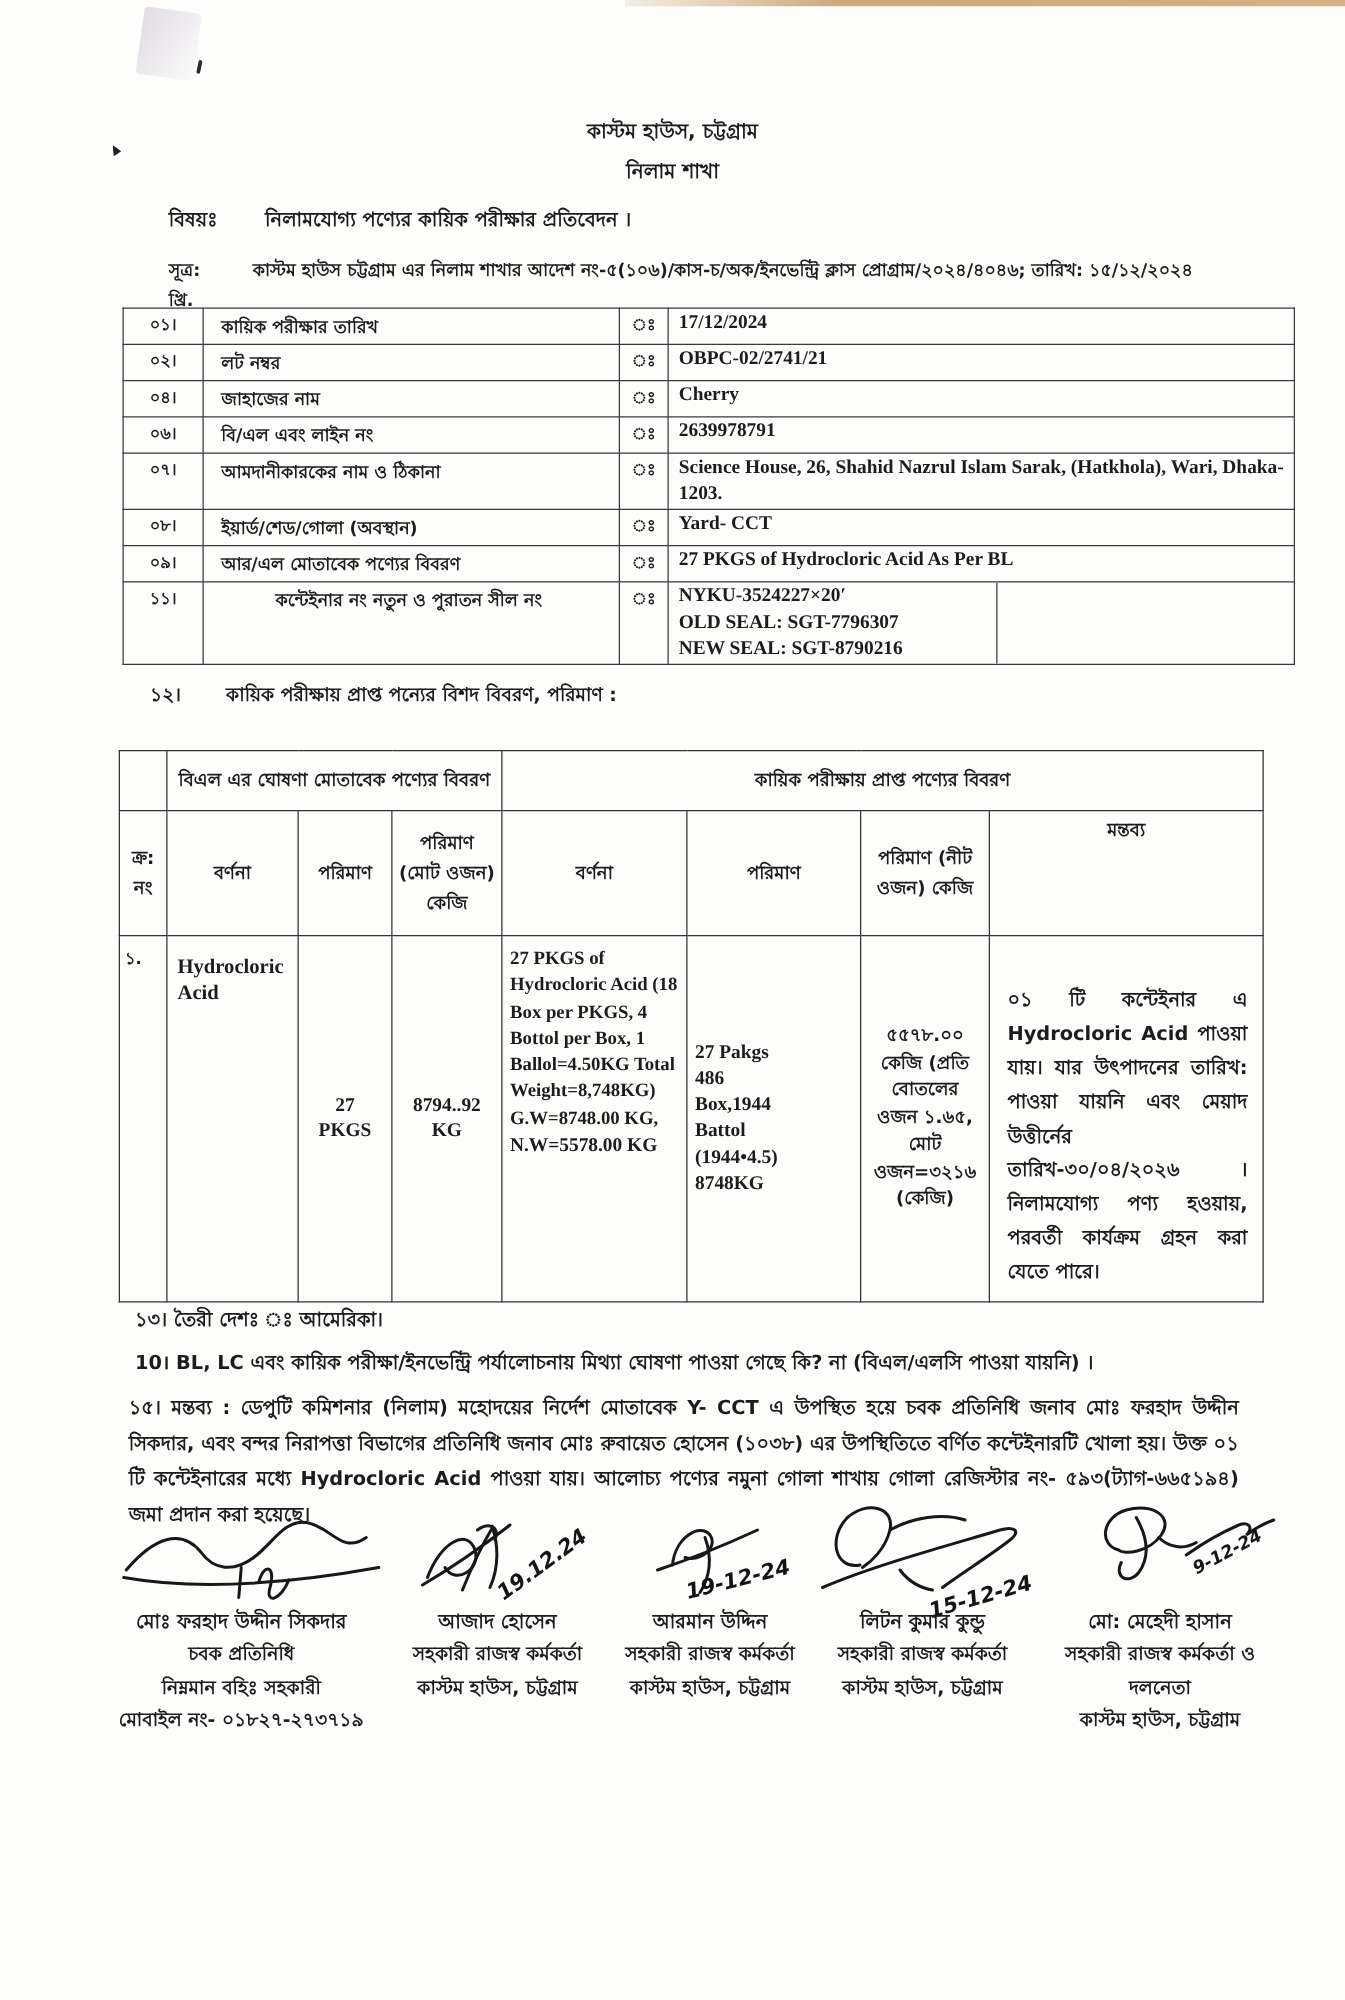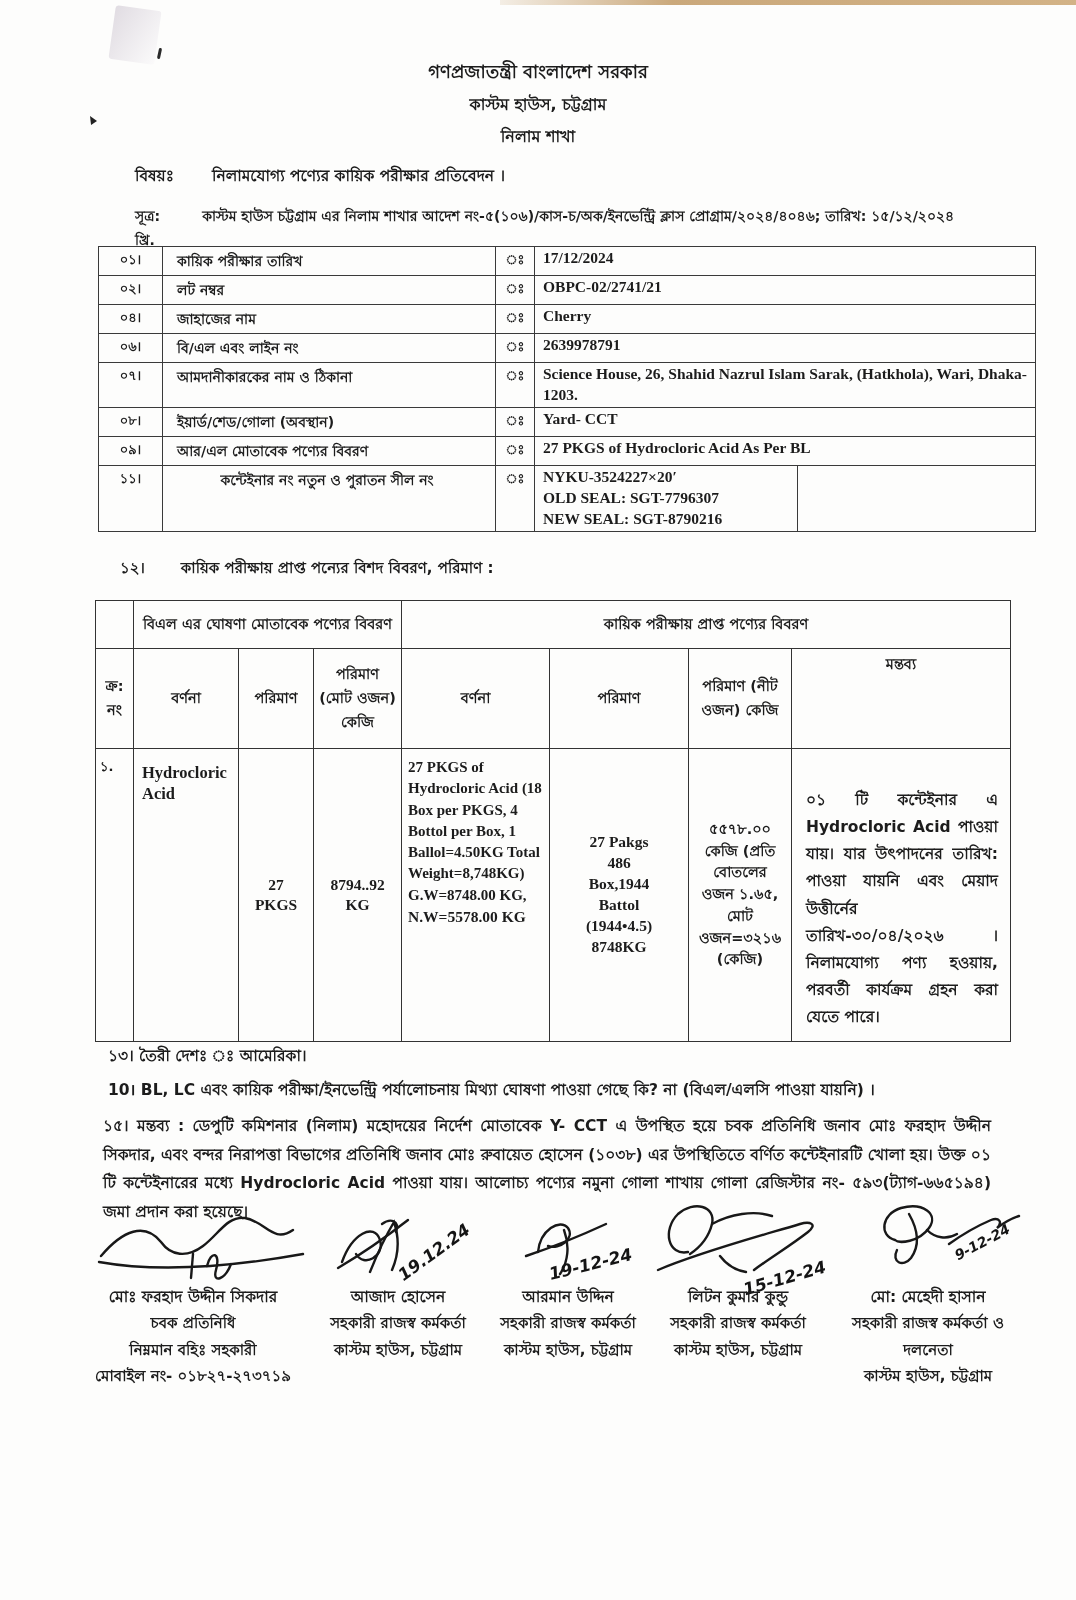--- a/index.html
+++ b/index.html
@@ -43,34 +43,34 @@
   .t1 td{border:1.6px solid #3a3a3a;vertical-align:top;overflow:hidden;padding:1px 4px;}
   .t1 .sl{width:55px;font-size:13px;font-weight:600;text-align:center;padding-top:3px;}
   .t1 .lab{width:314px;font-size:14px;font-weight:600;padding-left:14px;padding-top:3px;}
   .t1 .col{width:30px;text-align:center;font-size:13px;font-weight:700;padding-top:3px;}
   .t1 .val{width:488px;font-size:15.5px;font-weight:600;font-family:"Liberation Serif",serif;padding-left:8px;line-height:1.35;}
   .t1 .just{text-align:justify;padding-right:8px;}
   .t1 .labcenter{text-align:center;padding-left:0;}
   .splitcell{position:relative;}
   .splitcell .divline{position:absolute;top:0;bottom:0;left:262px;border-left:1.6px solid #3a3a3a;}
 
-  .sec12{top:556px;left:120px;font-size:15px;font-weight:700;}
+  .sec12{top:544px;left:120px;font-size:15px;font-weight:700;}
   .sec12 .sl{margin-right:36px;}
 
   
   .t2{top:600px;left:95px;width:915px;}
   .t2 td{border:1.7px solid #333;overflow:hidden;padding:2px 4px;font-weight:600;}
   .t2 .h{font-size:14.5px;font-weight:700;text-align:center;vertical-align:middle;}
   .t2 .htop{vertical-align:top;padding-top:4px;}
   .t2 .slcell{font-size:13px;vertical-align:top;padding-top:8px;text-align:left;}
   .t2 .desc1{font-size:16.5px;font-family:"Liberation Serif",serif;font-weight:700;vertical-align:top;padding-top:14px;padding-left:8px;line-height:1.25;}
   .t2 .mid{vertical-align:middle;text-align:center;font-family:"Liberation Serif",serif;font-size:15.5px;font-weight:700;line-height:1.3;}
   .t2 .desc2{font-size:15px;font-family:"Liberation Serif",serif;font-weight:600;vertical-align:top;padding:8px 6px;line-height:1.42;}
   .t2 .desc2 .bold{font-weight:800;font-size:15.5px;}
-  .t2 .qty2{vertical-align:middle;text-align:center;font-family:"Liberation Serif",serif;font-size:15.5px;font-weight:800;line-height:1.35;padding:0 6px;}
+  .t2 .qty2{vertical-align:middle;font-family:"Liberation Serif",serif;font-size:15.5px;font-weight:800;line-height:1.35;padding:0 6px;}
   .t2 .net{vertical-align:middle;text-align:center;font-size:14.5px;font-weight:700;line-height:1.5;padding:0 6px;}
   .t2 .remark{vertical-align:top;text-align:justify;font-size:15.5px;font-weight:700;line-height:1.75;padding:38px 12px 10px 14px;}
 
   .sec13{top:1044px;left:108px;font-size:15.5px;font-weight:700;}
   .sec14{top:1078px;left:108px;width:880px;font-size:15.5px;font-weight:700;}
   .sec15{top:1112px;left:103px;width:888px;font-size:15.5px;font-weight:700;text-align:justify;line-height:1.85;}
 
   
   .sig{position:absolute;text-align:center;}
   .sig .name{font-size:15.5px;font-weight:800;line-height:1.7;}
@@ -82,21 +82,20 @@
 </head>
 <body>
 
 <div class="page">
 
   <div class="tan-strip"></div>
   <div class="smudge"></div>
   <div class="tick1"></div>
   <div class="tick2"></div>
 
-  <div class="abs center bn hdr1">গণপ্রজাতন্ত্রী বাংলাদেশ সরকার</div>
   <div class="abs center bn hdr2">কাস্টম হাউস, চট্টগ্রাম</div>
   <div class="abs center bn hdr3">নিলাম শাখা</div>
 
   <div class="abs bn subject">
     <span class="lbl">বিষয়ঃ</span><span>নিলামযোগ্য পণ্যের কায়িক পরীক্ষার প্রতিবেদন  ।</span>
   </div>
 
   <div class="abs bn refline">
     <span class="lbl">সূত্র:</span><span>কাস্টম হাউস চট্টগ্রাম এর নিলাম শাখার আদেশ নং-৫(১০৬)/কাস-চ/অক/ইনভেন্ট্রি ক্লাস প্রোগ্রাম/২০২৪/৪০৪৬; তারিখ: ১৫/১২/২০২৪ খ্রি.</span>
   </div>

